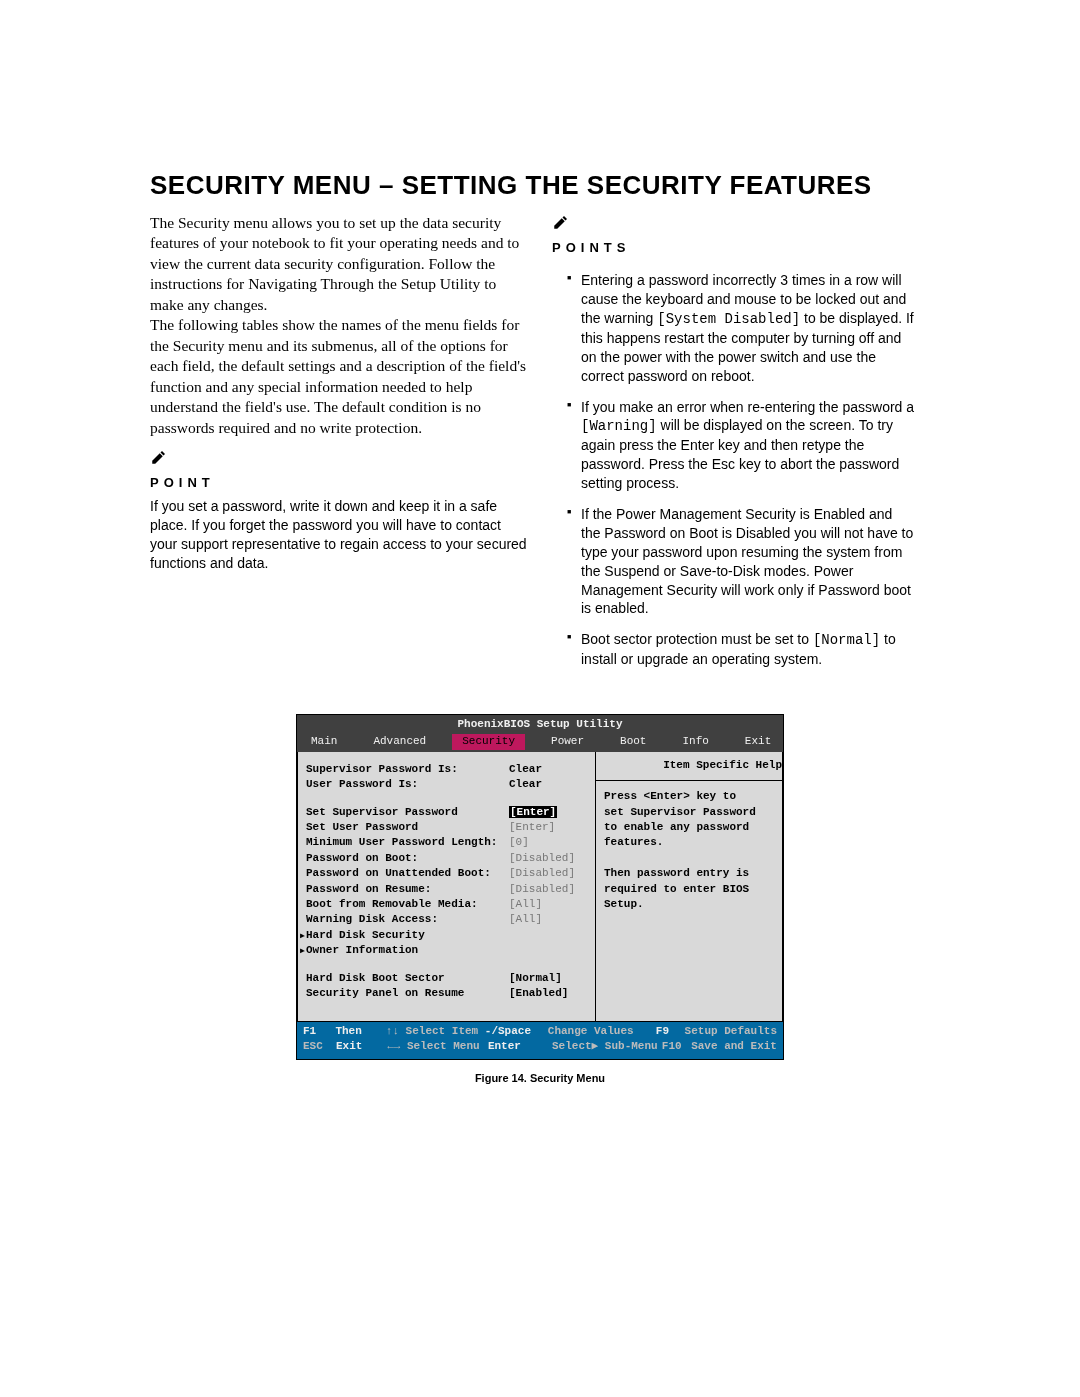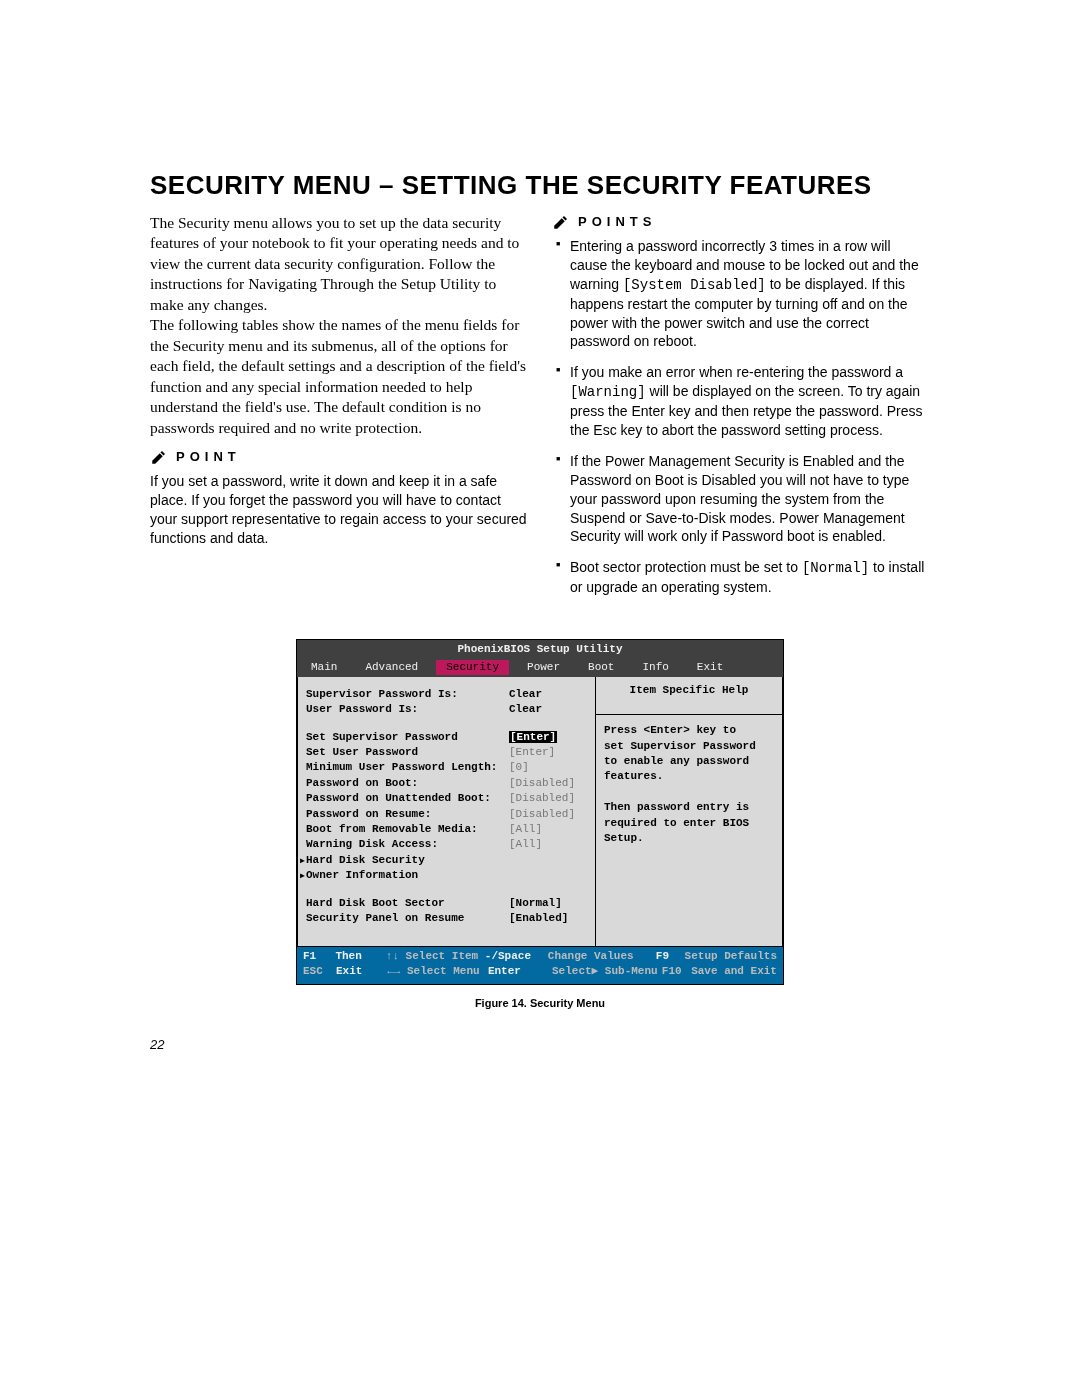--- a/index.html
+++ b/index.html
@@ -59,30 +59,31 @@
   }
   .callout-head {
     display: flex;
     align-items: flex-start;
     gap: 8px;
     font-family: 'Trebuchet MS', Arial, sans-serif;
     font-weight: 700;
     font-size: 13px;
     letter-spacing: 5px;
     margin-bottom: 6px;
+    flex-direction: column;
   }
   .callout-head svg { width: 18px; height: 18px; flex: 0 0 auto; }
   .callout-body {
     font-family: 'Trebuchet MS', Arial, sans-serif;
     font-size: 14px;
     line-height: 1.35;
   }
   .callout-body ul {
     list-style: none;
-    padding: 0; margin: 4px;
+    padding: 0; margin: 15px;
   }
   .callout-body ul li {
     position: relative;
     padding-left: 14px;
     margin-bottom: 12px;
   }
   .callout-body ul li::before {
     content: "■";
     position: absolute;
     left: 0; top: 2px;
@@ -107,21 +108,21 @@
   .bios-title {
     background: #404040;
     text-align: center;
     font-weight: bold;
     padding: 2px 0;
   }
   .bios-menu {
     background: #404040;
     display: flex;
     padding: 0 4px 2px 4px;
-    gap: 8px;
+    gap: 16px;
   }
   .bios-menu-item {
     padding: 0 10px;
   }
   .bios-menu-item.active {
     background: #be185d;
     color: #000;
   }
   .bios-body {
     display: flex;
@@ -139,23 +140,23 @@
   }
   .bios-right {
     width: 170px;
     border: 1px solid #000;
     border-top: none;
     border-left: none;
     padding: 8px 8px;
     font-weight: bold;
   }
   .bios-right .help-title {
-    text-align: center;
+    text-align: right;
     border-bottom: 1px solid #000;
-    padding-bottom: 16px;
+    padding-bottom: 7px;
     margin: -2px -8px 8px -8px;
   }
   .bios-row {
     display: flex;
     font-weight: bold;
   }
   .bios-row .lbl { flex: 1; white-space: pre; }
   .bios-row .val { width: 78px; white-space: pre; text-align: left; font-weight: normal; }
   .bios-row.with-arrow::before {
     content: "▶";
@@ -355,14 +356,13 @@
           <span class="c mid3">Select▶ Sub-Menu</span>
           <span class="c r1 dark">F10</span>
           <span class="c r2">Save and Exit</span>
         </div>
       </div>
     </div>
   </div>
 
   <div class="figure-caption">Figure 14.  Security Menu</div>
 
-  <div class="page-number">22</div>
 </div>
 
 </body></html>

